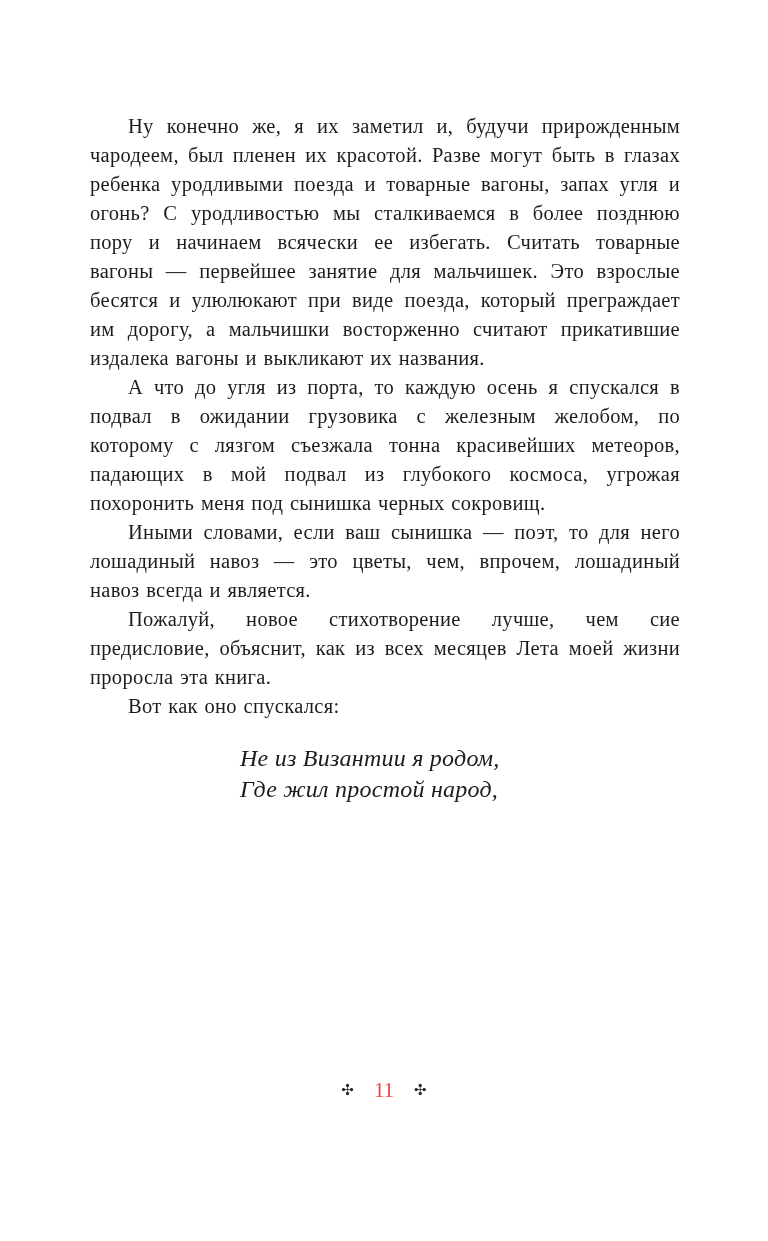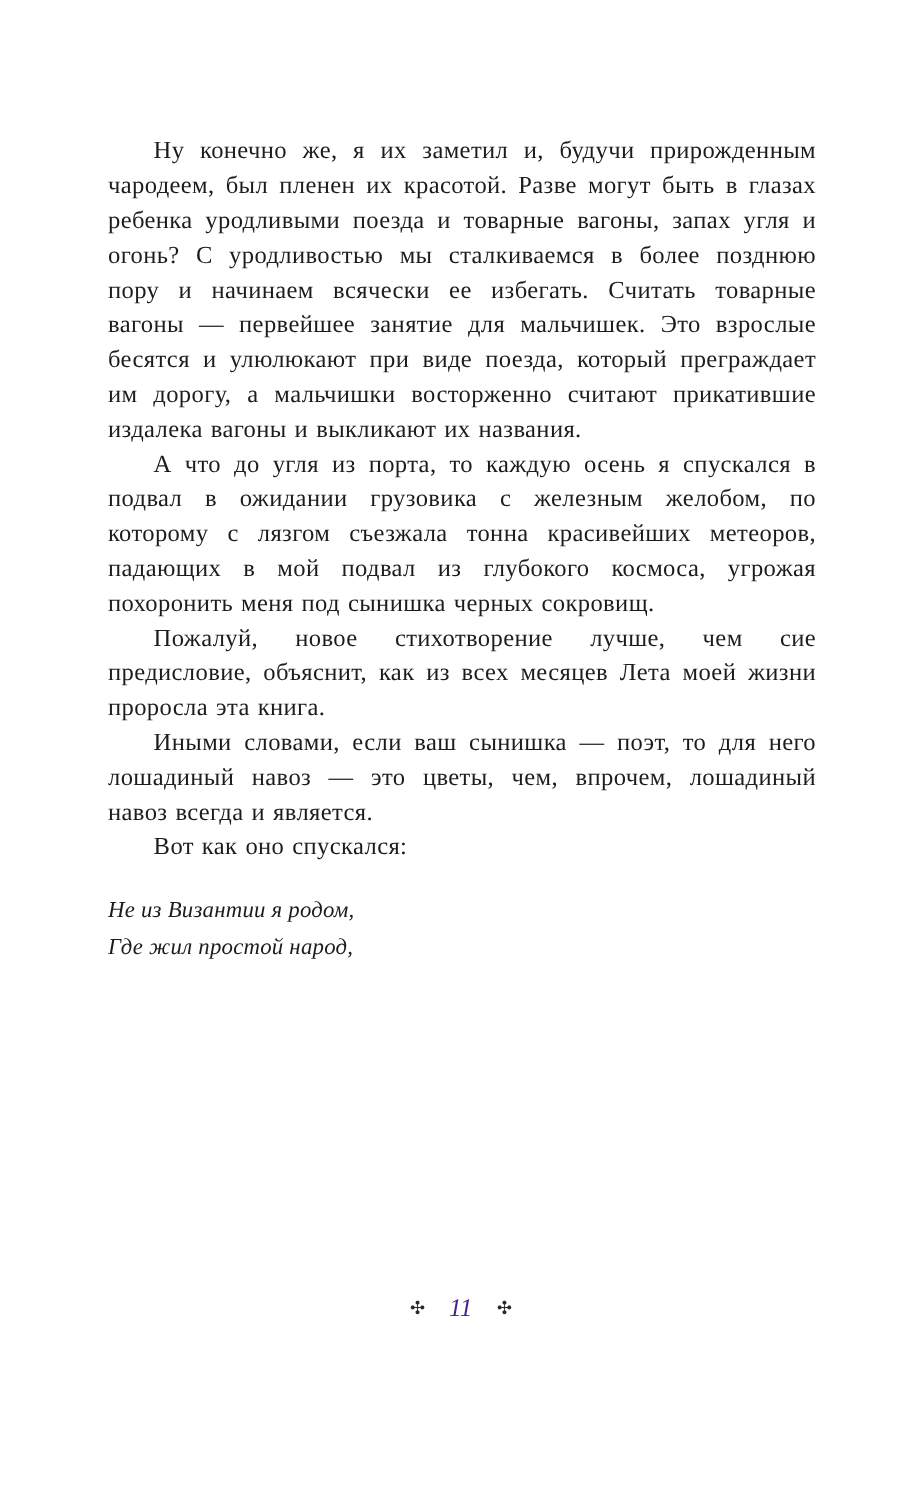--- a/index.html
+++ b/index.html
@@ -28,65 +28,65 @@
     font-size: 20.5px;
     line-height: 29px;
     text-align: justify;
     text-indent: 38px;
     letter-spacing: 0.015em;
     word-spacing: 0.06em;
     hyphens: auto;
   }
   .poem {
     margin-top: 22px;
+    margin-left: 150px;
     font-style: italic;
-    font-size: 19px;
+    font-size: 24px;
     line-height: 31px;
     letter-spacing: 0.01em;
   }
   .poem .poem-line {
     white-space: nowrap;
   }
   .page-footer {
     position: absolute;
     top: 1078px;
     left: 0;
     width: 100%;
     display: flex;
     align-items: center;
     justify-content: center;
     gap: 20px;
   }
   .page-number {
     font-size: 21px;
     line-height: 24px;
-    color: #4c1d95;
-    font-style: italic;
+    color: #ef4444;
   }
   .fleuron {
     font-size: 15px;
     line-height: 24px;
     color: #2a2a2a;
     font-family: "DejaVu Sans", sans-serif;
   }
   .fleuron.flipped {
     display: inline-block;
     transform: scaleX(-1);
   }
 </style>
 </head>
 <body>
 
 <div class="book-page">
 
   <div class="text-column">
     <p>Ну конечно же, я их заметил и, будучи прирожденным чародеем, был пленен их красотой. Разве могут быть в глазах ребенка уродливыми поезда и товарные вагоны, запах угля и огонь? С уродливостью мы сталкиваемся в более позднюю пору и начинаем всячески ее избегать. Считать товарные вагоны — первейшее занятие для мальчишек. Это взрослые бесятся и улюлюкают при виде поезда, который преграждает им дорогу, а мальчишки восторженно считают прикатившие издалека вагоны и выкликают их названия.</p>
     <p>А что до угля из порта, то каждую осень я спускался в подвал в ожидании грузовика с железным желобом, по которому с лязгом съезжала тонна красивейших метеоров, падающих в мой подвал из глубокого космоса, угрожая похоронить меня под сынишка черных сокровищ.</p>
+    <p>Иными словами, если ваш сынишка — поэт, то для него лошадиный навоз — это цветы, чем, впрочем, лошадиный навоз всегда и является.</p>
     <p>Пожалуй, новое стихотворение лучше, чем сие предисловие, объяснит, как из всех месяцев Лета моей жизни проросла эта книга.</p>
-    <p>Иными словами, если ваш сынишка — поэт, то для него лошадиный навоз — это цветы, чем, впрочем, лошадиный навоз всегда и является.</p>
     <p>Вот как оно спускался:</p>
 
     <div class="poem">
       <div class="poem-line">Не из Византии я родом,</div>
       <div class="poem-line">Где жил простой народ,</div>
     </div>
   </div>
 
   <div class="page-footer">
     <span class="fleuron">✣</span>

